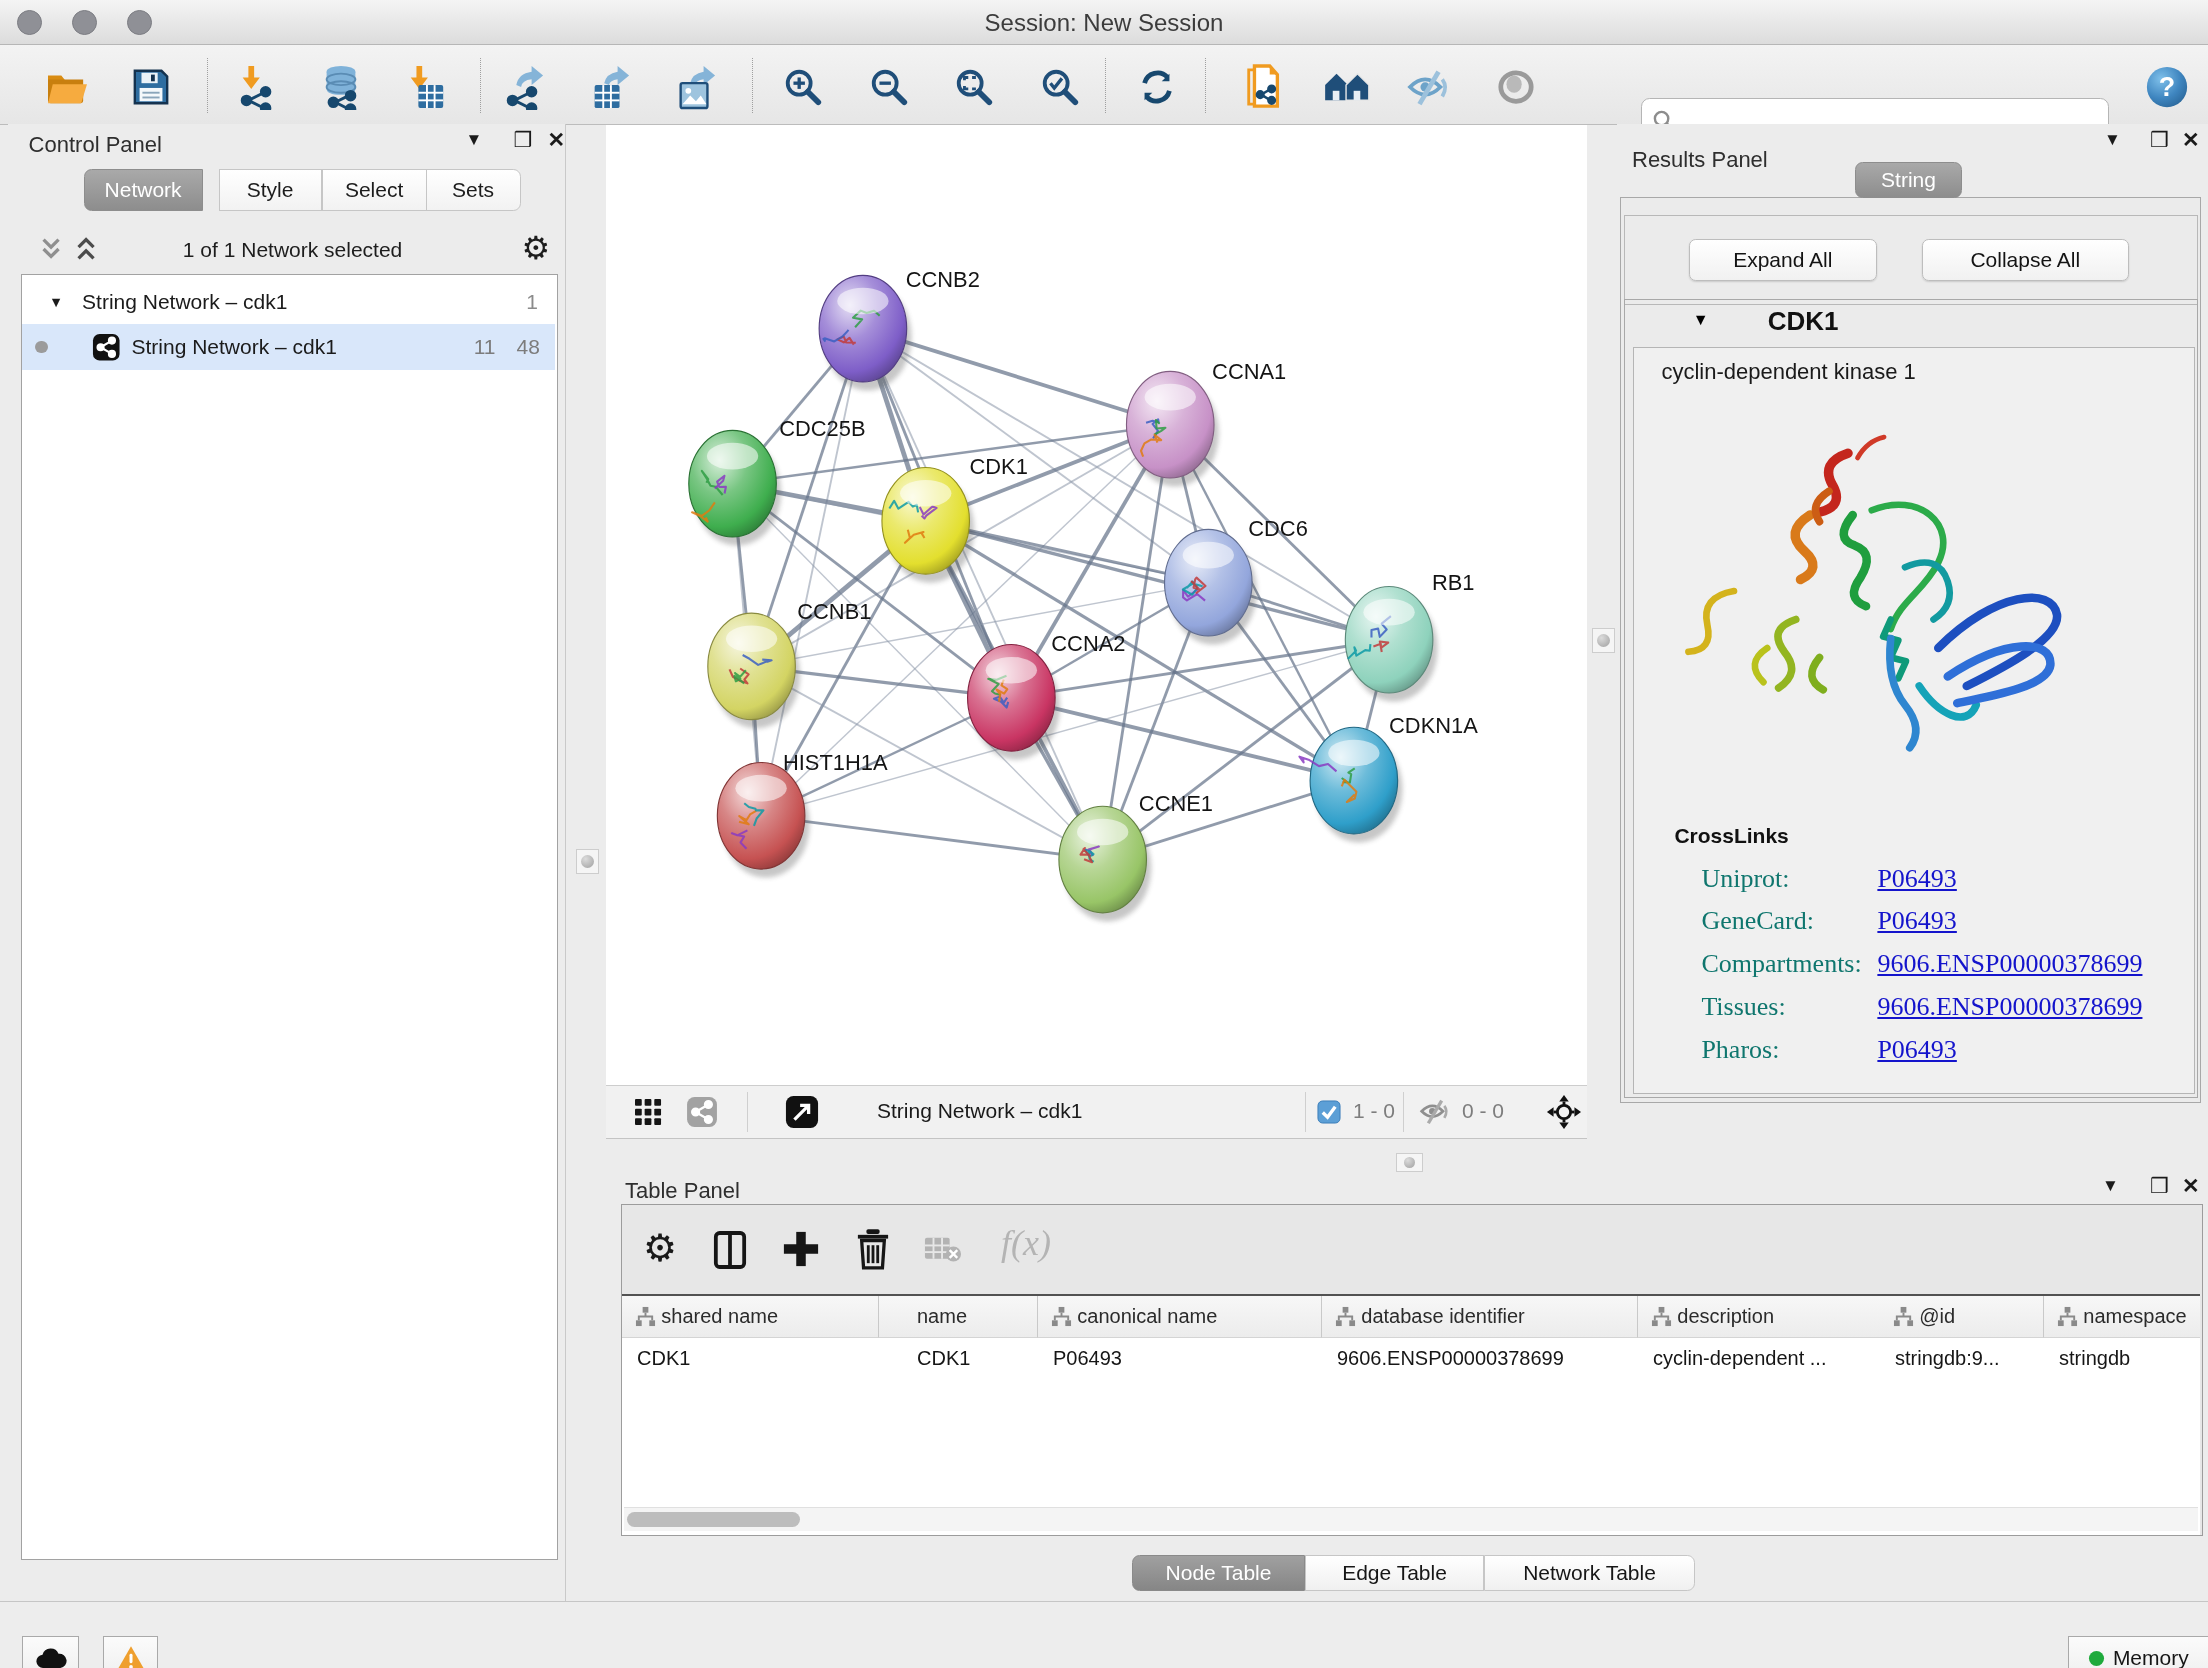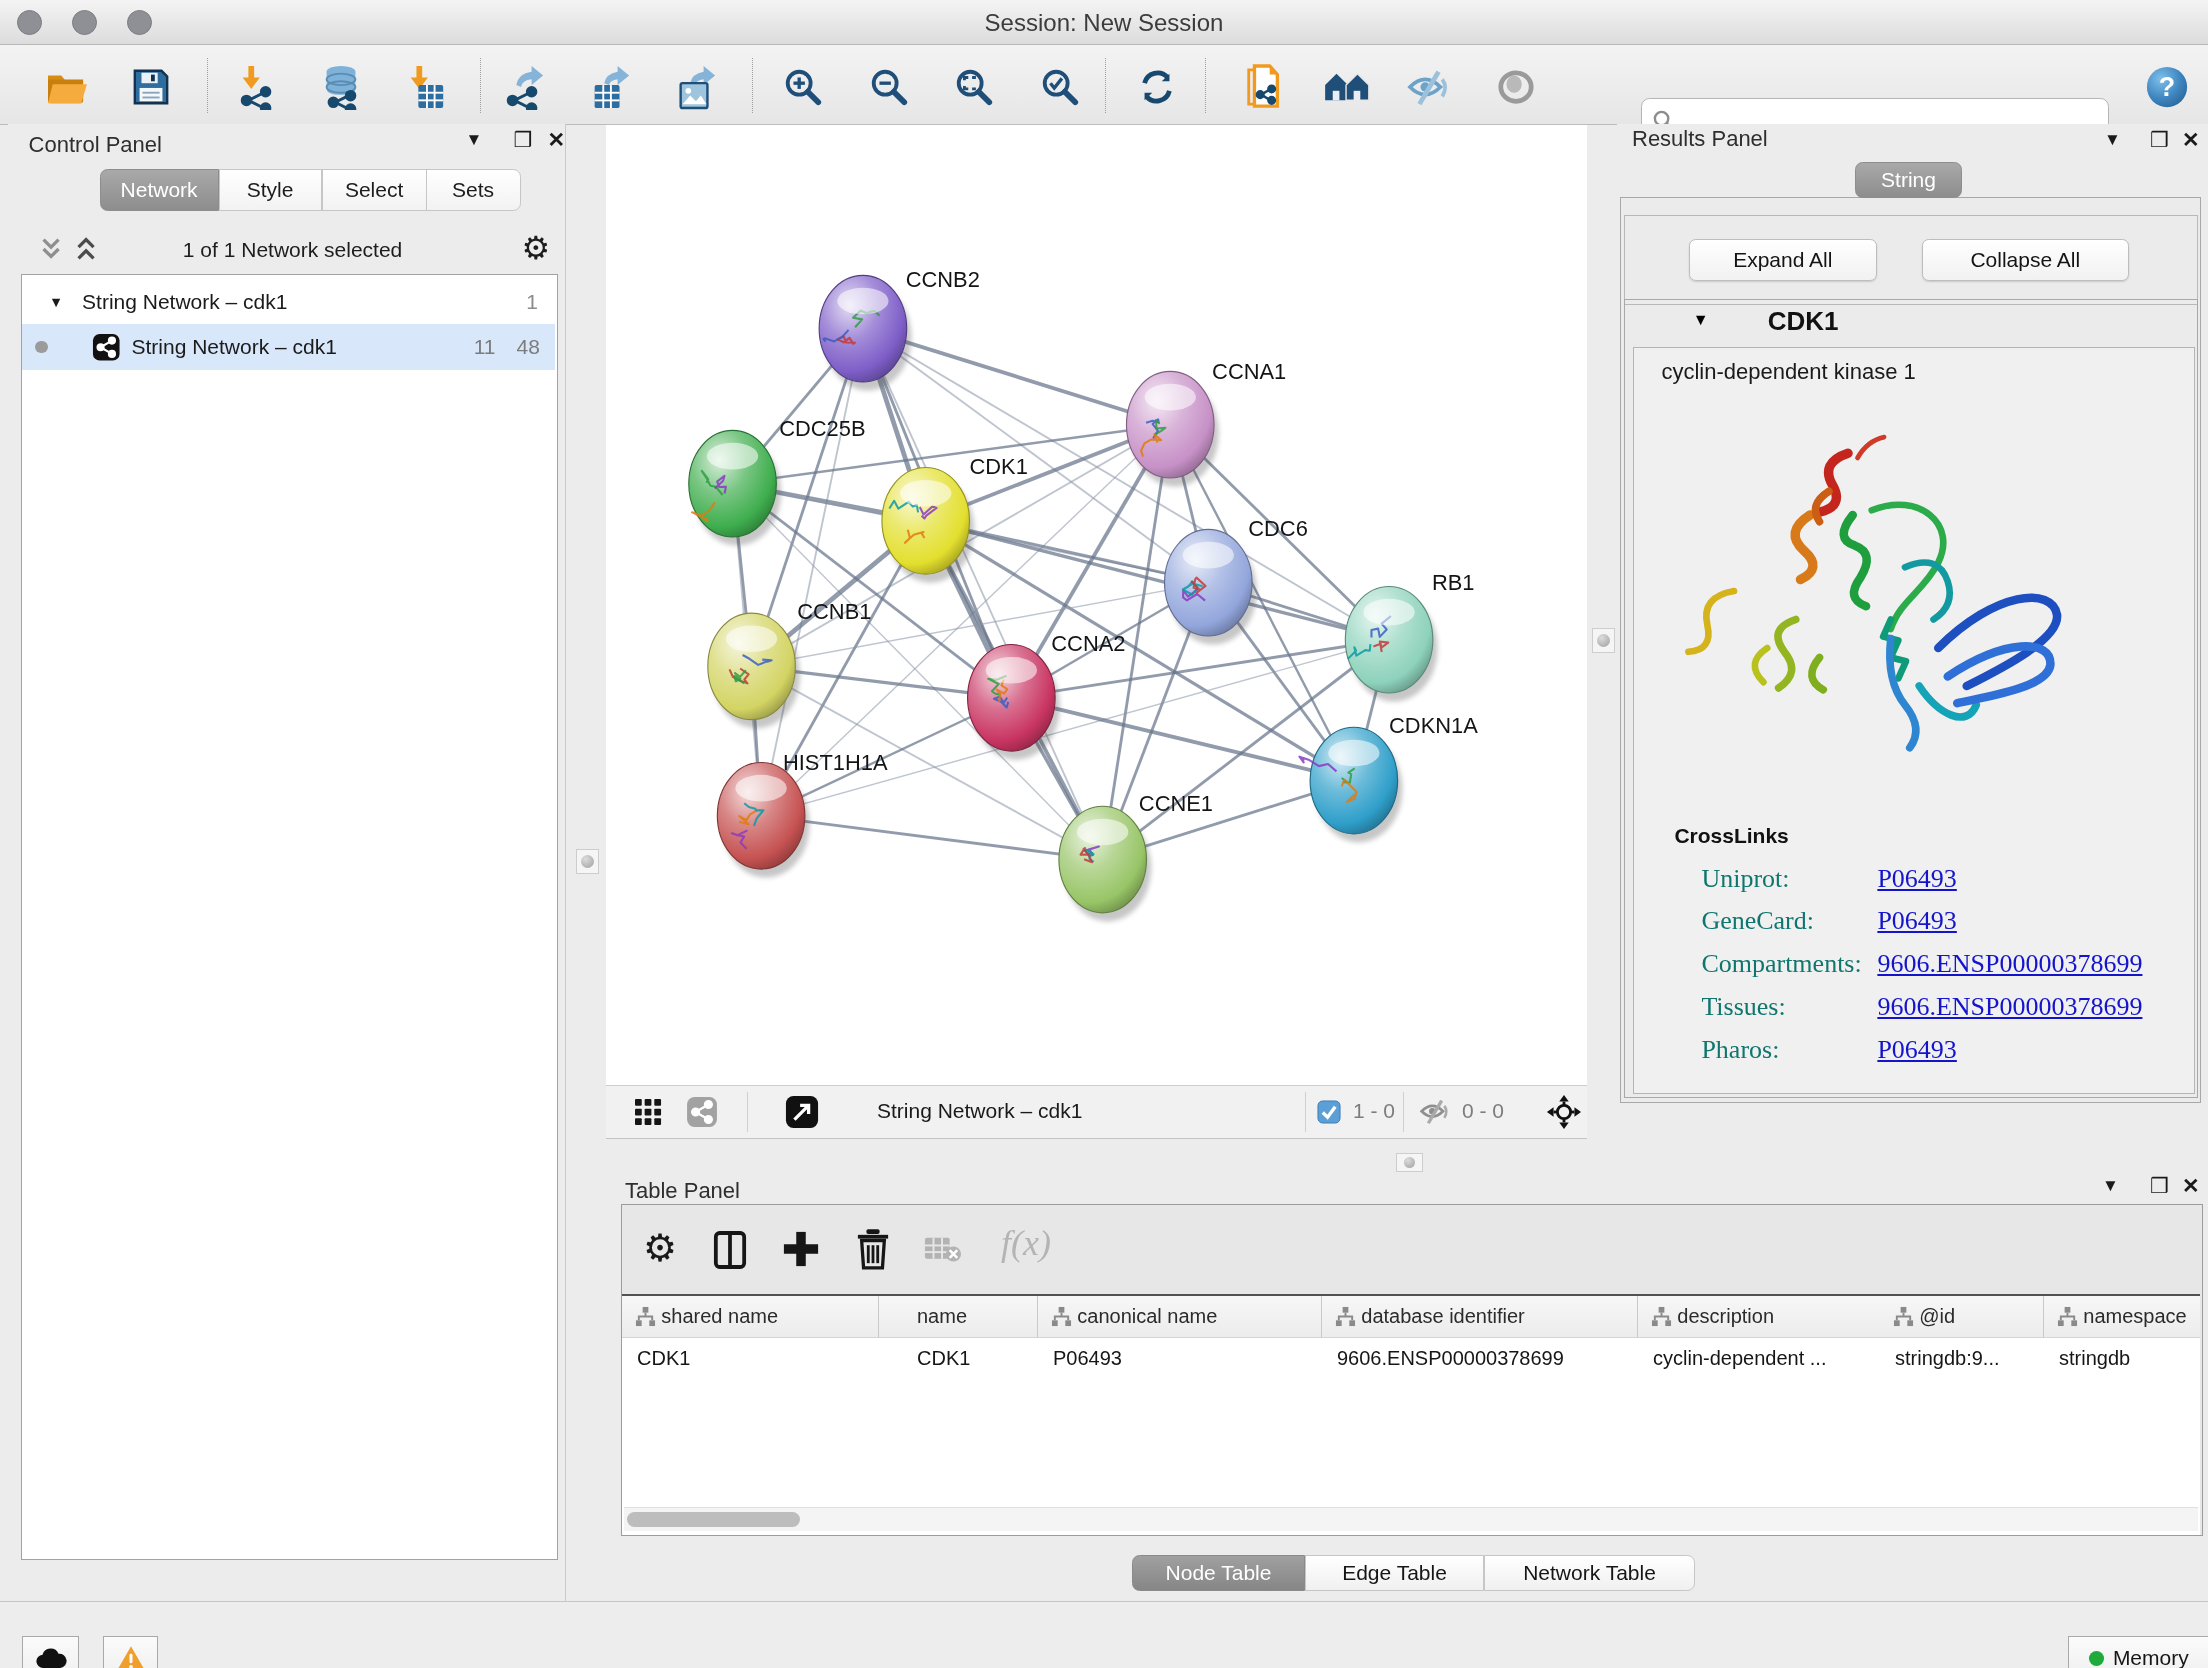--- a/index.html
+++ b/index.html
@@ -262,21 +262,21 @@
     </svg>
   </div>
 </div>
 
 <div class="abs" style="left:7.6px;top:124px;width:557px;height:1477px;background:#ececec;border-right:1px solid #c9c9c9;">
   <div class="abs panel-title" style="left:21px;top:7.6px">Control Panel</div>
   <div class="abs win-ctl" style="left:458px;top:5.7px;font-size:17px">▼</div>
   <div class="abs win-ctl" style="left:506px;top:3.8px">❒</div>
   <div class="abs win-ctl" style="left:540px;top:3.8px;font-weight:bold">✕</div>
 
-  <div class="abs tab sel" style="left:92px;top:45px;width:119px;border-radius:7.6px 0 0 7.6px">Network</div>
+  <div class="abs tab sel" style="left:76px;top:45px;width:119px;border-radius:7.6px 0 0 7.6px">Network</div>
   <div class="abs tab" style="left:211px;top:45px;width:103px">Style</div>
   <div class="abs tab" style="left:314px;top:45px;width:105px">Select</div>
   <div class="abs tab" style="left:418px;top:45px;width:95px;border-radius:0 7.6px 7.6px 0">Sets</div>
 
   <svg class="abs" style="left:28.5px;top:110px" width="32" height="30" viewBox="0 0 34 32">
     <path d="M8 6 l8 8 8 -8 M8 16 l8 8 8 -8" fill="none" stroke="#8f8f8f" stroke-width="3.5"></path>
   </svg>
   <svg class="abs" style="left:63px;top:110px" width="32" height="30" viewBox="0 0 34 32">
     <path d="M8 14 l8 -8 8 8 M8 26 l8 -8 8 8" fill="none" stroke="#4c4c4c" stroke-width="3.5"></path>
   </svg>
@@ -594,21 +594,21 @@
         <path d="M37 19 l-7 -5 v10z"></path>
       </g>
     <line x1="19" y1="8" x2="19" y2="12" stroke="#111" stroke-width="3"></line>
       <line x1="19" y1="26" x2="19" y2="30" stroke="#111" stroke-width="3"></line>
     <line x1="8" y1="19" x2="12" y2="19" stroke="#111" stroke-width="3"></line>
       <line x1="26" y1="19" x2="30" y2="19" stroke="#111" stroke-width="3"></line>
   </svg>
 </div>
 
 <div class="abs" style="left:1617px;top:124px;width:592px;height:1048px;background:#ececec;">
-  <div class="abs panel-title" style="left:15px;top:2px">Results Panel</div>
+  <div class="abs panel-title" style="left:15px;top:23px">Results Panel</div>
   <div class="abs win-ctl" style="left:487px;top:5.7px;font-size:17px">▼</div>
   <div class="abs win-ctl" style="left:533px;top:3.8px">❒</div>
   <div class="abs win-ctl" style="left:565px;top:3.8px;font-weight:bold">✕</div>
 
   <div class="abs tab sel" style="left:238px;top:38px;width:107px;height:36px;border-radius:7.6px;z-index:2">String</div>
 
   <div class="abs" id="rp-pane" style="left:2.9px;top:73px">
     <div class="abs" style="left:2.9px;top:17px;width:572px;height:88px;border:1px solid #b8b8b8;background:#ebebeb">
       <div class="abs rp-btn" style="left:64px;top:23px;width:186px">Expand All</div>
       <div class="abs rp-btn" style="left:297px;top:23px;width:205px">Collapse All</div>

